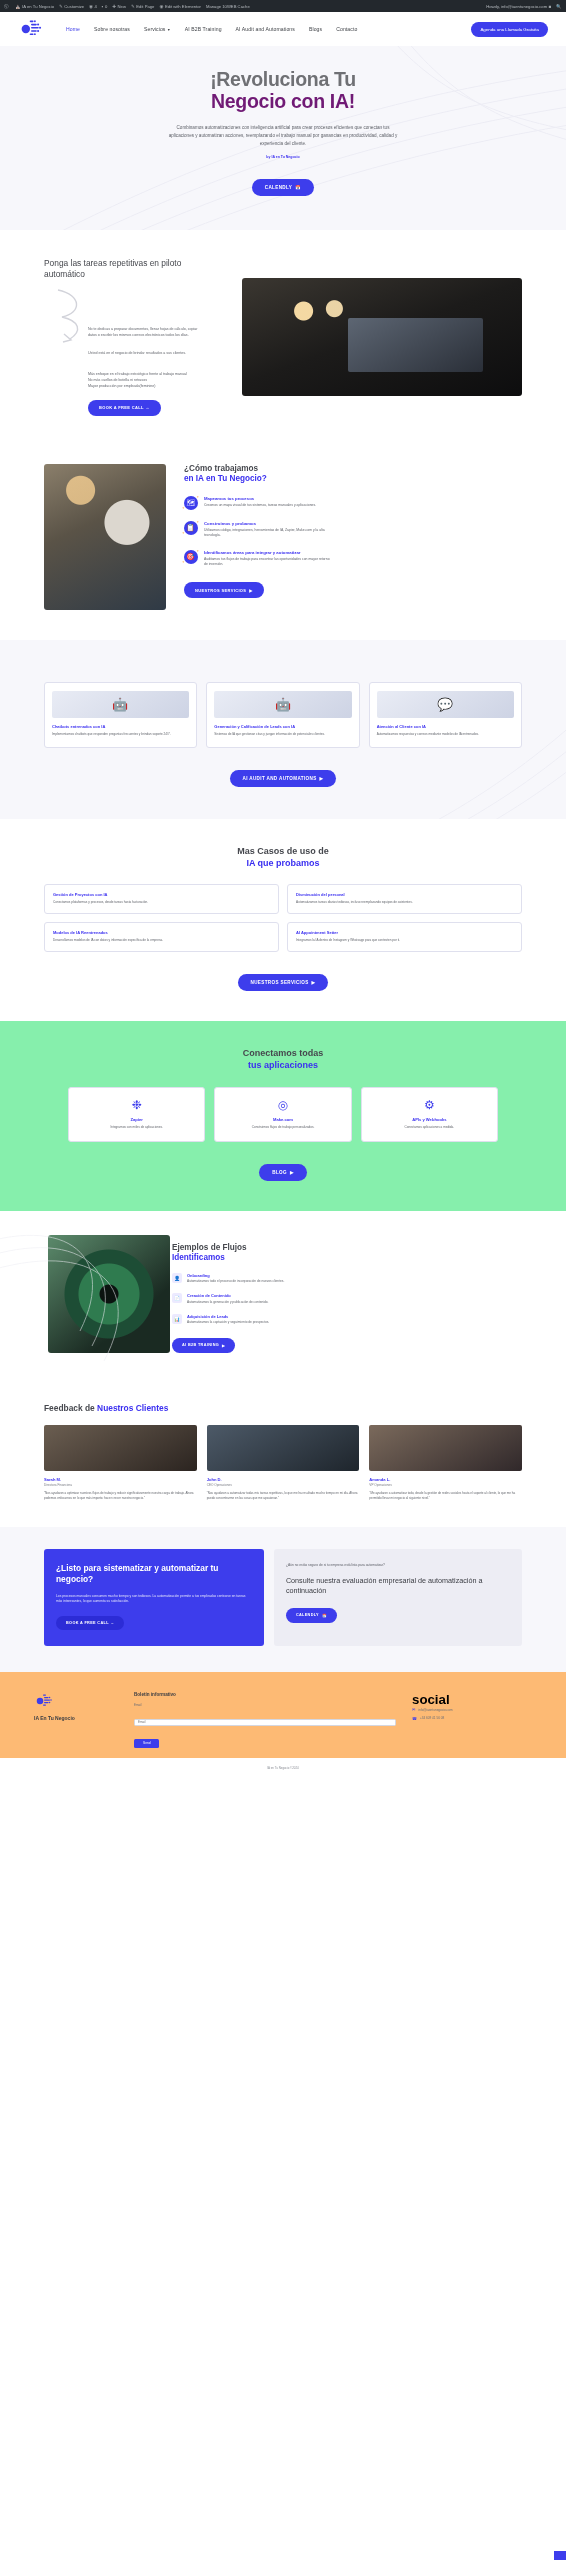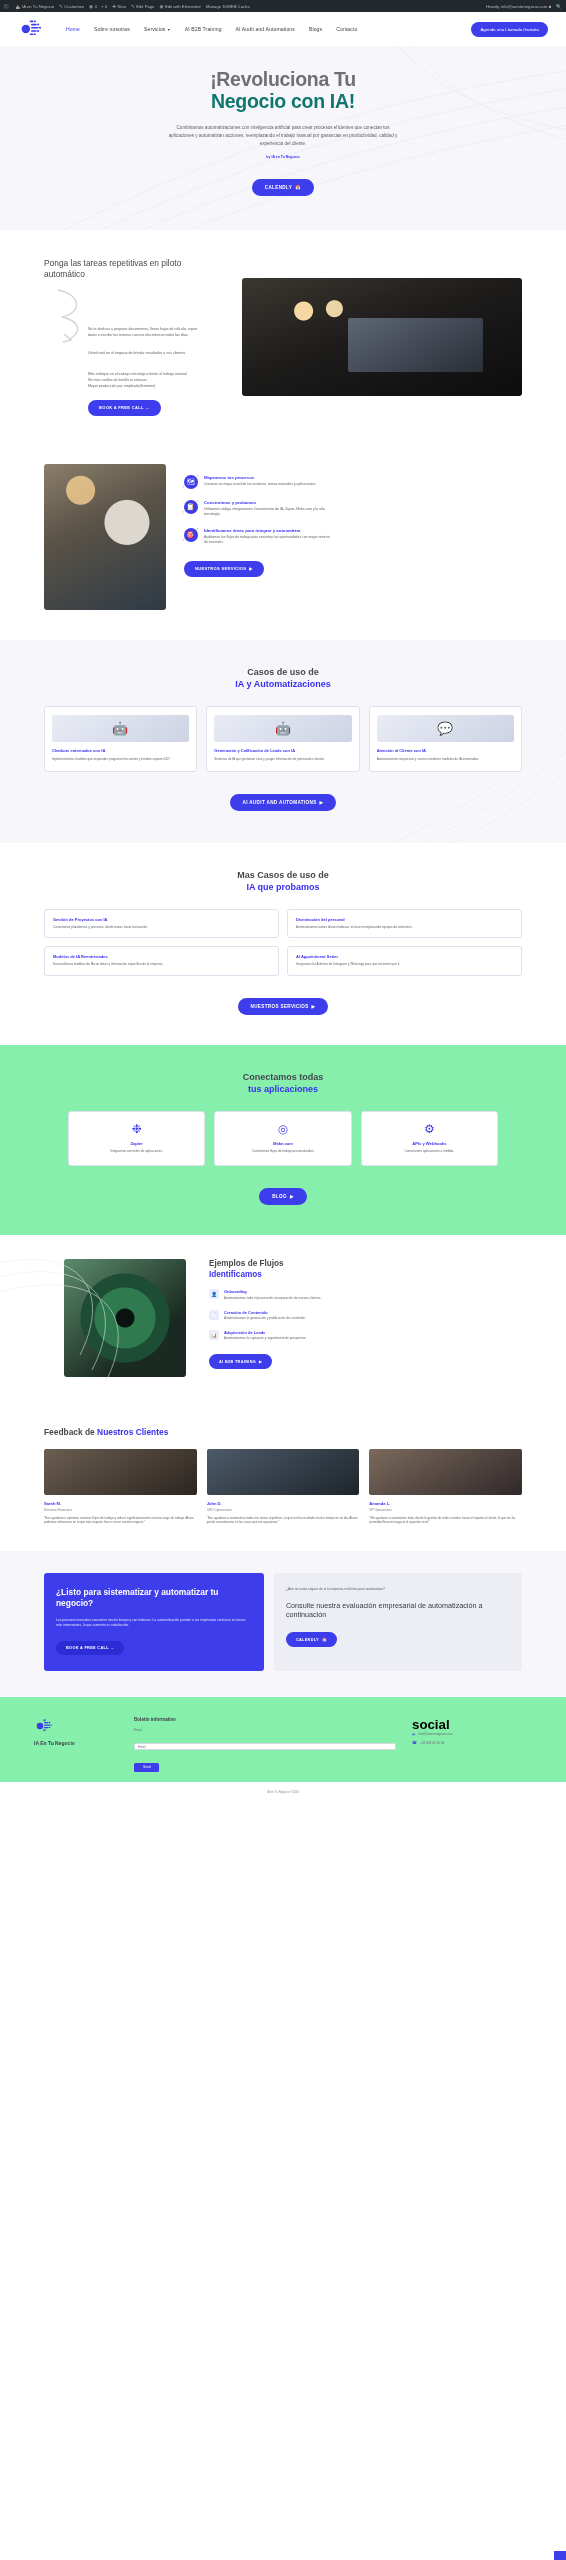--- a/index.html
+++ b/index.html
@@ -74,21 +74,21 @@
   }
   .swoosh { position: absolute; inset: 0; pointer-events: none; opacity: .55; }
   .hero h1 {
     position: relative;
     font-size: 19.5px;
     line-height: 1.15;
     font-weight: bold;
     color: #6f7074;
     letter-spacing: -.3px;
   }
-  .hero h1 .accent { color: #0f766e; display: block; }
+  .hero h1 .accent { color: #701a75; display: block; }
   .hero p.lead {
     position: relative;
     margin: 11px auto 0;
     width: 230px;
     font-size: 4.6px;
     line-height: 1.75;
     color: #5c5f66;
   }
   .hero .byline {
     position: relative;
@@ -248,25 +248,26 @@
     flex: 1; background: #fff; border: .6px solid #dfe0ee; border-radius: 3px;
     padding: 10px 7px 11px; text-align: center;
   }
   .conn-card .cicon { font-size: 12px; color: #3d3dec; margin-bottom: 5px; }
   .conn-card h4 { font-size: 4.1px; color: #3a2ff0; font-weight: bold; margin-bottom: 3px; }
   .conn-card p { font-size: 3.1px; line-height: 1.5; color: #63666d; }
 
   
   .sec-flows {
     background: #fff;
-    padding: 24px 64px 30px;
+    padding: 24px 48px 30px;
     display: flex;
-    gap: 23px;
+    gap: 2px;
     position: relative;
     overflow: hidden;
+    align-items: flex-end;
   }
   .ph-eye {
     flex: 0 0 122px; height: 118px; border-radius: 3px;
     background:
       radial-gradient(circle at 50% 50%, #0b1310 0 9px, #2f7b4f 10px 30px, #1d4d35 31px 44px, transparent 45px),
       linear-gradient(140deg,#5c8b6c,#1a2a22 70%);
   }
   .flows-right { flex: 1; }
   .flows-right h2 { font-size: 8.2px; line-height: 1.3; color: #46484e; font-weight: bold; }
   .flows-right h2 .accent { color: #3a2ff0; display: block; }
@@ -309,21 +310,21 @@
     background: #2c2cd6; margin-top: 12px; font-size: 3.8px; padding: 5px 10px;
   }
   .cta-right {
     flex: 1; background: #ededf4; border-radius: 3px; padding: 14px 12px 16px;
   }
   .cta-right .q { font-size: 3.3px; line-height: 1.6; color: #5b5e66; }
   .cta-right h3 { font-size: 7.2px; line-height: 1.35; color: #3a3c42; font-weight: normal; margin-top: 8px; }
   .cta-right .btn-pill { margin-top: 12px; font-size: 3.8px; padding: 5px 10px; }
 
   
-  .site-footer { background: #86efac; padding: 20px 34px 10px; display: flex; gap: 16px; }
+  .site-footer { background: #fdba74; padding: 20px 34px 10px; display: flex; gap: 16px; }
   .f-brand { flex: 0 0 84px; }
   .f-brand .f-logo { width: 20px; height: 18px; position: relative; margin-bottom: 5px; }
   .f-brand .f-name { font-size: 5px; font-weight: bold; color: #3a3c42; }
   .f-col { flex: 1; }
   .f-col h5 { font-size: 4.6px; color: #3a3c42; font-weight: bold; margin-bottom: 6px; }
   .f-col label { font-size: 3px; color: #6b6e76; display: block; margin-bottom: 2px; }
   .f-input {
     width: 100%; height: 7.5px; border: .6px solid #d5d7e0; border-radius: 1.5px;
     font-size: 3px; padding: 0 3px; margin-bottom: 4px;
     font-family: inherit; color: #3a3c42; background: #fff;
@@ -459,20 +460,24 @@
       <div>Mayor producción por empleada(feminine)</div>
     </div>
     <button class="btn-pill">BOOK A FREE CALL  →</button>
   </div>
   <div class="photo ph-office"></div>
 </section>
 
 <section class="sec-how">
   <div class="ph-robot"></div>
   <div class="how-right">
+    <h2>
+      <span>¿Cómo trabajamos</span>
+      <span class="accent">en IA en Tu Negocio?</span>
+    </h2>
 
     <div class="step">
       <div class="step-icon">🗺</div>
       <div class="step-body">
         <h3>Mapeamos tus procesos</h3>
         <p>Creamos un mapa visual de tus sistemas, tareas manuales y aplicaciones.</p>
       </div>
     </div>
     <div class="step">
       <div class="step-icon">📋</div>
@@ -497,24 +502,20 @@
 </section>
 
 <section class="sec-cases">
   <svg class="swoosh" viewBox="0 0 566 230" preserveAspectRatio="none">
     <g fill="none" stroke="#e6e6f0" stroke-width="1">
       <path d="M300,240 C420,200 520,140 620,40"></path>
       <path d="M320,245 C440,205 540,145 640,45"></path>
       <path d="M340,250 C460,210 560,150 660,50"></path>
     </g>
   </svg>
-  <h2 class="sec-title">
-    <span>Casos de uso de</span>
-    <span class="accent">IA y Automatizaciones</span>
-  </h2>
   <div class="card-row">
     <div class="card">
       <div class="card-img">🤖</div>
       <h4>Chatbots entrenados con IA</h4>
       <p>Implementamos chatbots que responden preguntas frecuentes y brindan soporte 24/7.</p>
     </div>
     <div class="card">
       <div class="card-img">🤖</div>
       <h4>Generación y Calificación de Leads con IA</h4>
       <p>Sistemas de IA que gestionan citas y juegan información de potenciales clientes.</p>

